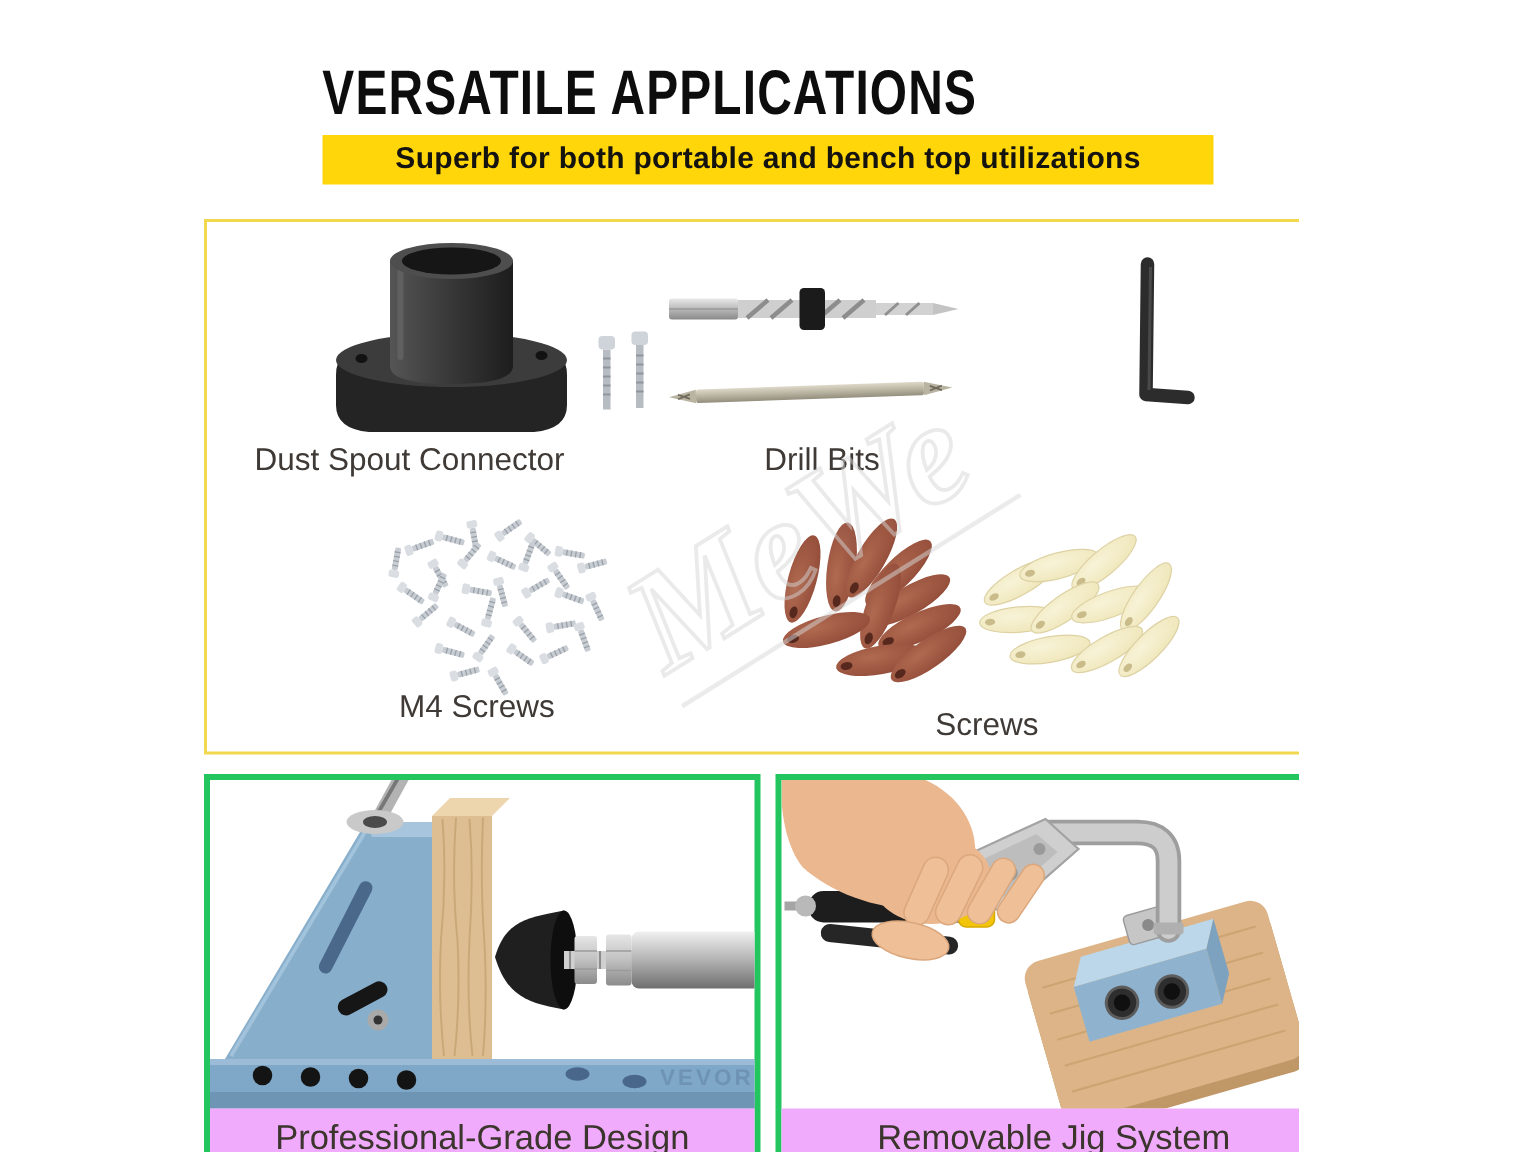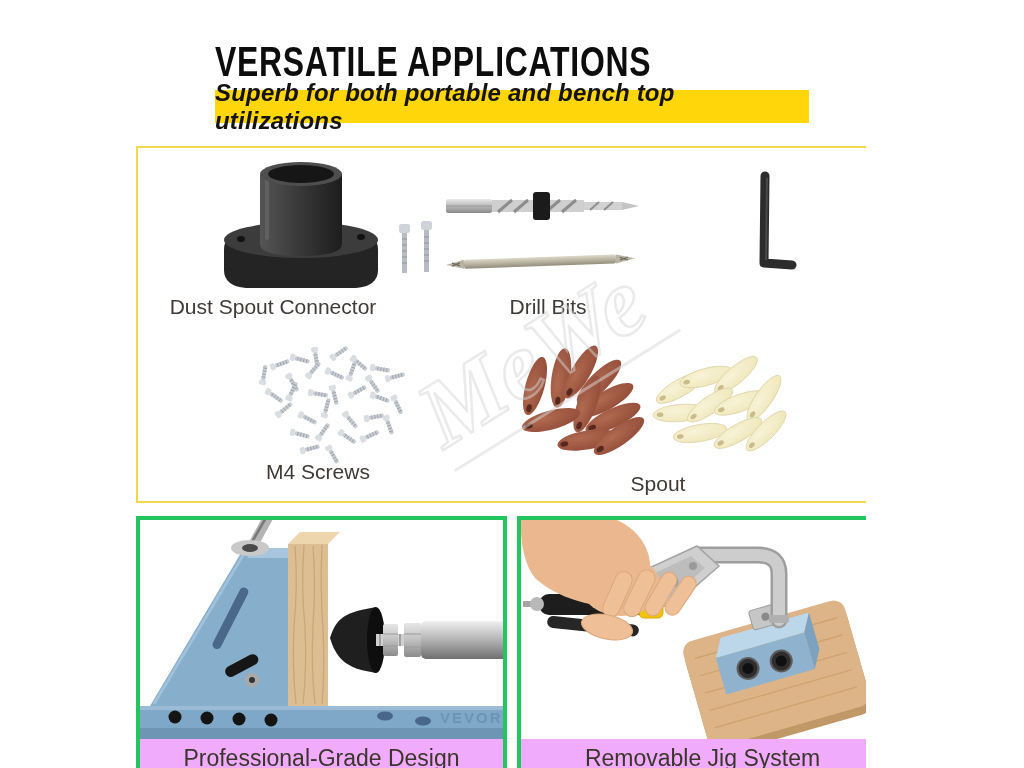--- a/index.html
+++ b/index.html
@@ -6,21 +6,21 @@
   .stage{position:relative;width:866px;height:768px;background:#ffffff;overflow:hidden;
          font-family:"Liberation Sans", sans-serif;margin-top:24px;}
 
   
   .title{position:absolute;top:14px;left:0;width:100%;text-align:center;
          font-size:42px;font-weight:bold;color:#0d0d0d;white-space:nowrap;}
   .title .condense{display:inline-block;transform:scaleX(0.76);transform-origin:center;
          letter-spacing:1px;}
   .banner{position:absolute;left:215px;top:66px;width:594px;height:33px;background:#FFD60A;
           display:flex;align-items:center;justify-content:center;}
-  .banner span{font-size:24px;font-weight:bold;color:#151310;letter-spacing:.2px;font-style:italic;}
+  .banner span{font-size:20px;font-weight:bold;color:#151310;letter-spacing:.2px;}
 
   
   .acc-box{position:absolute;left:136px;top:122px;width:752px;height:357px;
            border:2px solid #F2D84F;box-sizing:border-box;background:#fff;}
   .acc-item-img{position:absolute;}
   .acc-label{position:absolute;width:250px;text-align:center;font-size:21px;color:#3F3A36;}
 
   
   .panel{position:absolute;top:492px;width:371px;height:266px;border:4px solid #22c55e;
          box-sizing:border-box;background:#fff;text-align:right;}
@@ -221,21 +221,21 @@
             <use href="#cplug" transform="translate(52,82) rotate(-10)"></use>
           <use href="#cplug" transform="translate(90,82) rotate(-30)"></use>
             <use href="#cplug" transform="translate(118,80) rotate(-45)"></use>
         </g>
       </svg>
     </div>
 
     <div class="acc-label" style="left:285px;top:147px;">Drill Bits</div>
     <div class="acc-label" style="left:10px;top:147px;">Dust Spout Connector</div>
     <div class="acc-label" style="left:55px;top:312px;">M4 Screws</div>
-    <div class="acc-label" style="left:395px;top:324px;">Spout</div>
+    <div class="acc-label" style="left:395px;top:324px;">Screws</div>
   </div>
 
   <div class="panel panel-left">
     <div class="photo">
       <svg width="367" height="225" viewBox="0 0 367 225">
         <defs>
           <linearGradient id="gSteelV" x1="0" y1="0" x2="0" y2="1">
             <stop offset="0" stop-color="#f0f0f0"></stop>
               <stop offset="0.45" stop-color="#b9b9b9"></stop>
               <stop offset="1" stop-color="#6f6f6f"></stop>

